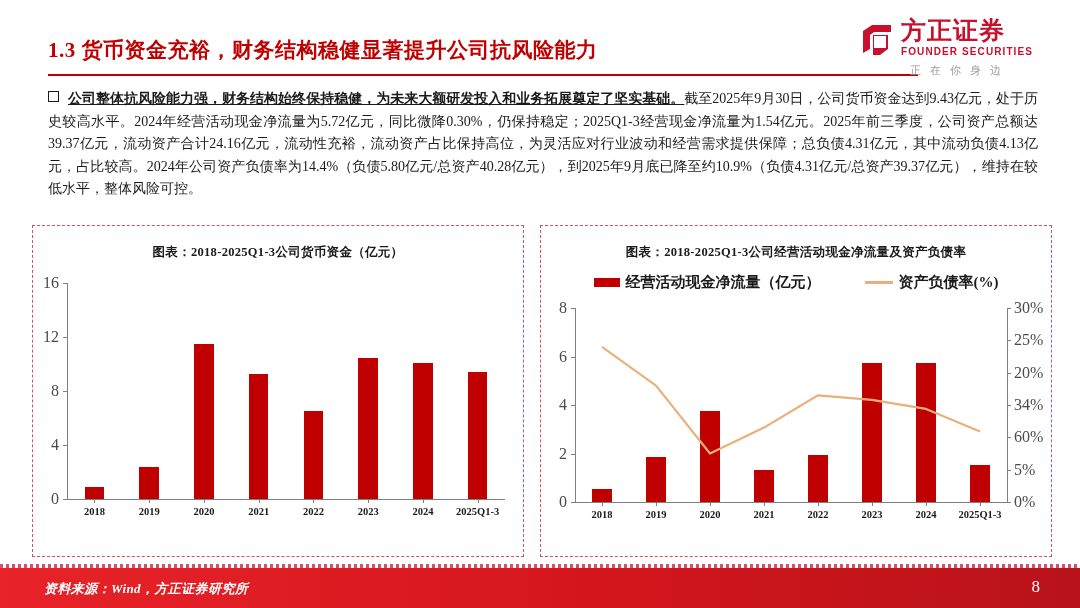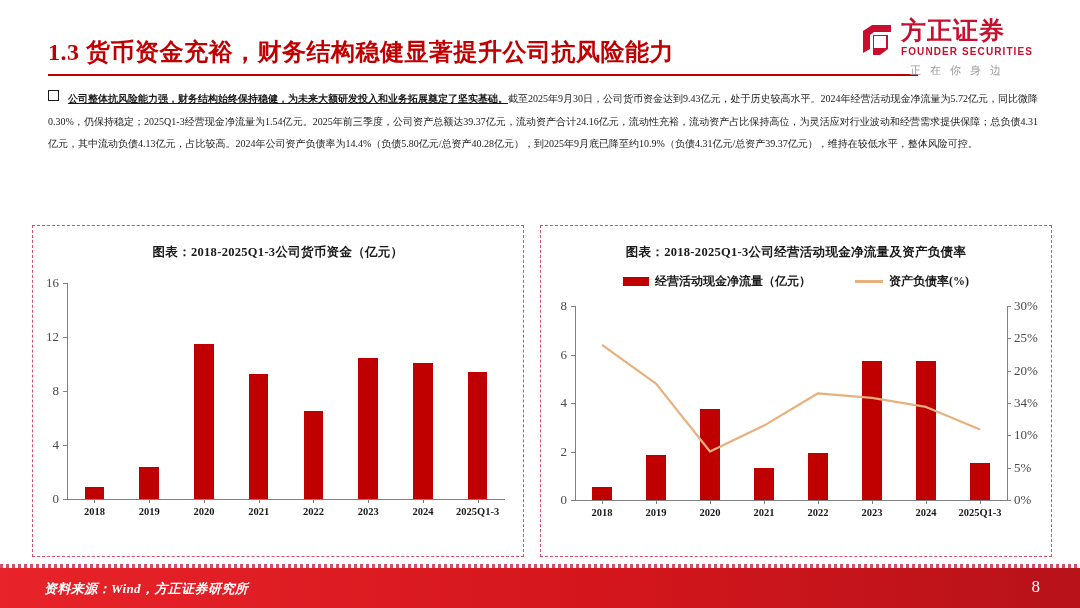--- a/index.html
+++ b/index.html
@@ -4,21 +4,21 @@
 <style>
   html,body{margin:0;padding:0;}
   body{
     width:1080px;height:608px;background:#ffffff;
     font-family:"Liberation Serif","DejaVu Serif",serif;
     position:relative;overflow:hidden;
   }
   
   .page-title{
     position:absolute;left:48px;top:36px;
-    font-size:24px;font-weight:700;color:#c00000;
+    font-size:21px;font-weight:700;color:#c00000;
     letter-spacing:.5px;white-space:nowrap;
   }
   .title-rule{
     position:absolute;left:48px;top:74px;width:870px;height:2px;
     background:#c00000;
   }
   
   .logo-wrap{position:absolute;right:20px;top:18px;width:200px;height:62px;}
   .logo-row{display:flex;align-items:flex-end;gap:7px;}
   .logo-mark{width:34px;height:34px;position:relative;flex:none;}
@@ -29,45 +29,45 @@
            text-align:right;margin-top:3px;}
   .logo-tag{font-size:11px;color:#9a9a9a;letter-spacing:9px;margin-top:6px;
             text-align:center;font-family:"Liberation Sans","DejaVu Sans",sans-serif;}
   
   .bullet-block{position:absolute;left:48px;top:88px;width:990px;}
   .bullet-sq{
     display:inline-block;width:9px;height:9px;border:1.6px solid #1a1a1a;
     margin-right:9px;vertical-align:1px;
   }
   .para{
-    font-size:10px;line-height:22.5px;color:#1a1a1a;text-align:justify;
+    font-size:14px;line-height:22.5px;color:#1a1a1a;text-align:justify;
     text-indent:0;
   }
   .para .lead{font-weight:700;text-decoration:underline;}
   
   .panel{
     position:absolute;border:1.6px dashed #d4506a;background:#fff;
   }
   .panel-left{left:32px;top:225px;width:490px;height:330px;}
   .panel-right{left:540px;top:225px;width:510px;height:330px;}
   .panel-title{
     text-align:center;font-size:12.5px;font-weight:700;color:#1a1a1a;
     margin-top:18px;letter-spacing:.3px;
   }
   .legend{
     display:flex;justify-content:center;align-items:center;gap:44px;
-    margin-top:12px;font-size:12px;color:#1a1a1a;font-weight:700;
+    margin-top:12px;font-size:15px;color:#1a1a1a;font-weight:700;
   }
   .legend-item{display:flex;align-items:center;gap:6px;}
   .lg-bar{width:26px;height:9px;background:#c00000;display:inline-block;}
   .lg-line{width:28px;height:2.5px;background:#e8b07d;display:inline-block;}
   
   .plot{position:relative;}
   .ax-label{
-    position:absolute;font-size:13px;color:#4a4a4a;
+    position:absolute;font-size:16px;color:#4a4a4a;
     font-family:"Liberation Serif","DejaVu Serif",serif;
   }
   .ylab{right:0;transform:translateY(-50%);text-align:right;}
   .ylab-r{left:0;transform:translateY(-50%);text-align:left;}
   .tick{position:absolute;width:4px;height:1px;background:#808080;}
   .axis-v{position:absolute;width:1.2px;background:#808080;}
   .axis-h{position:absolute;height:1.2px;background:#808080;}
   .bar{position:absolute;background:#c00000;bottom:0;}
   .xlab{
     position:absolute;font-size:10.5px;color:#1a1a1a;font-weight:700;
@@ -188,21 +188,21 @@
       <div class="ax-label ylab" style="left:0px;width:26px;top:105px;">4</div>
       <div class="tick" style="left:30px;top:56.5px;"></div>
       <div class="ax-label ylab" style="left:0px;width:26px;top:56.5px;">6</div>
       <div class="tick" style="left:30px;top:8px;"></div>
       <div class="ax-label ylab" style="left:0px;width:26px;top:8px;">8</div>
       <div class="tick" style="left:466px;top:202px;"></div>
       <div class="ax-label ylab-r" style="left:473px;top:202px;">0%</div>
       <div class="tick" style="left:466px;top:169.66666666666669px;"></div>
       <div class="ax-label ylab-r" style="left:473px;top:169.66666666666669px;">5%</div>
       <div class="tick" style="left:466px;top:137.33333333333334px;"></div>
-      <div class="ax-label ylab-r" style="left:473px;top:137.33333333333334px;">10%</div>
+      <div class="ax-label ylab-r" style="left:473px;top:137.33333333333334px;">60%</div>
       <div class="tick" style="left:466px;top:105px;"></div>
       <div class="ax-label ylab-r" style="left:473px;top:105px;">34%</div>
       <div class="tick" style="left:466px;top:72.66666666666669px;"></div>
       <div class="ax-label ylab-r" style="left:473px;top:72.66666666666669px;">20%</div>
       <div class="tick" style="left:466px;top:40.333333333333314px;"></div>
       <div class="ax-label ylab-r" style="left:473px;top:40.333333333333314px;">25%</div>
       <div class="tick" style="left:466px;top:8px;"></div>
       <div class="ax-label ylab-r" style="left:473px;top:8px;">30%</div>
       <div class="bar" style="left:51.28px;bottom:26px;width:19.439999999999998px;height:13.3375px;background:#c00000;"></div>
       <div class="bar" style="left:105.28px;bottom:26px;width:19.439999999999998px;height:44.862500000000004px;background:#c00000;"></div>

